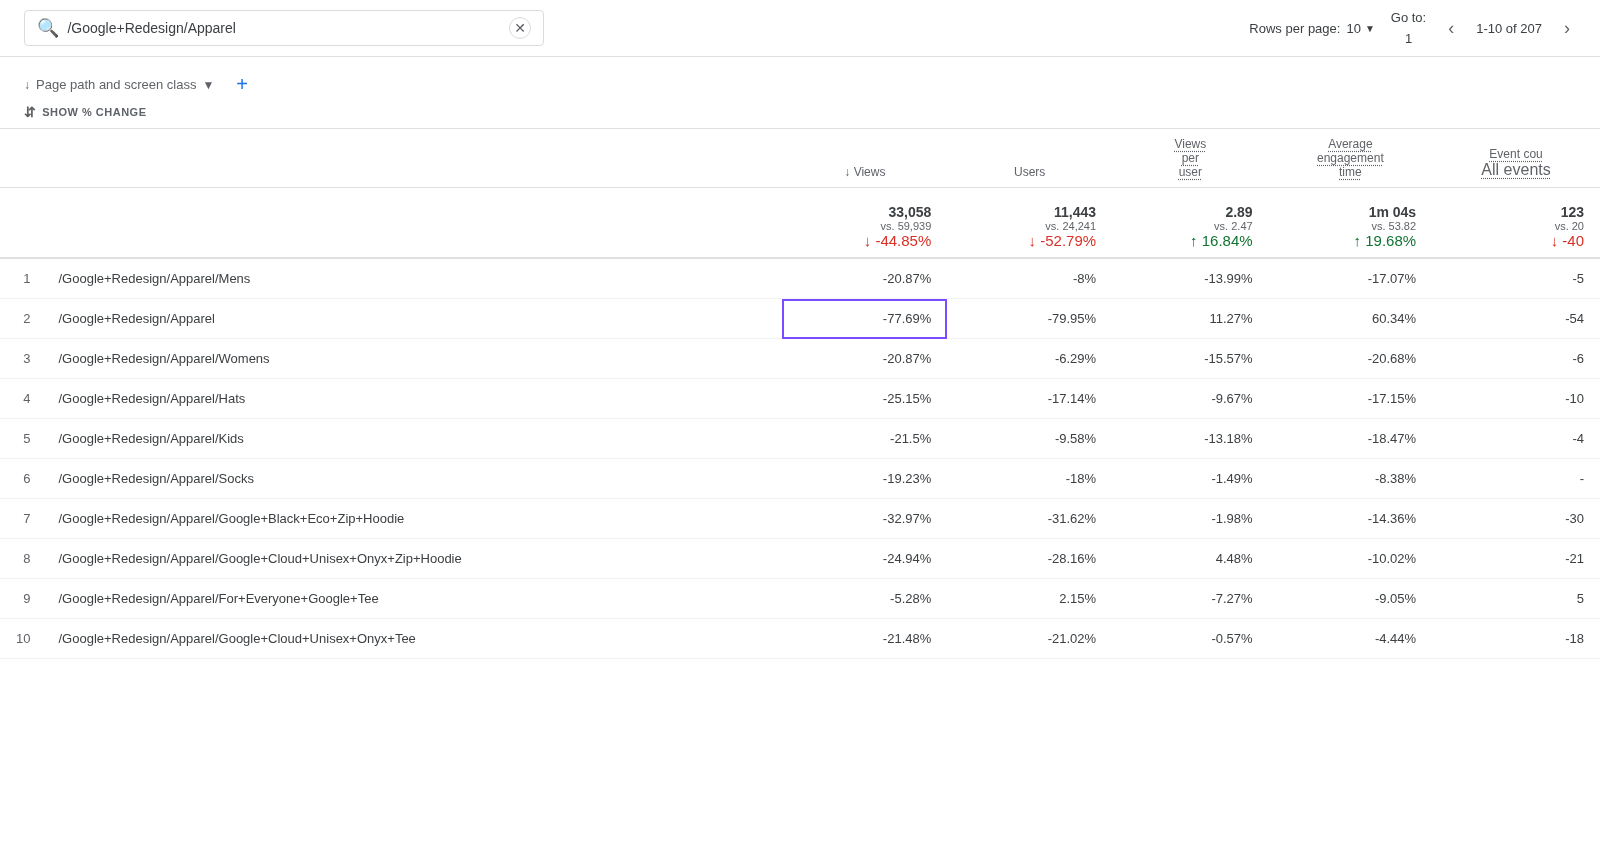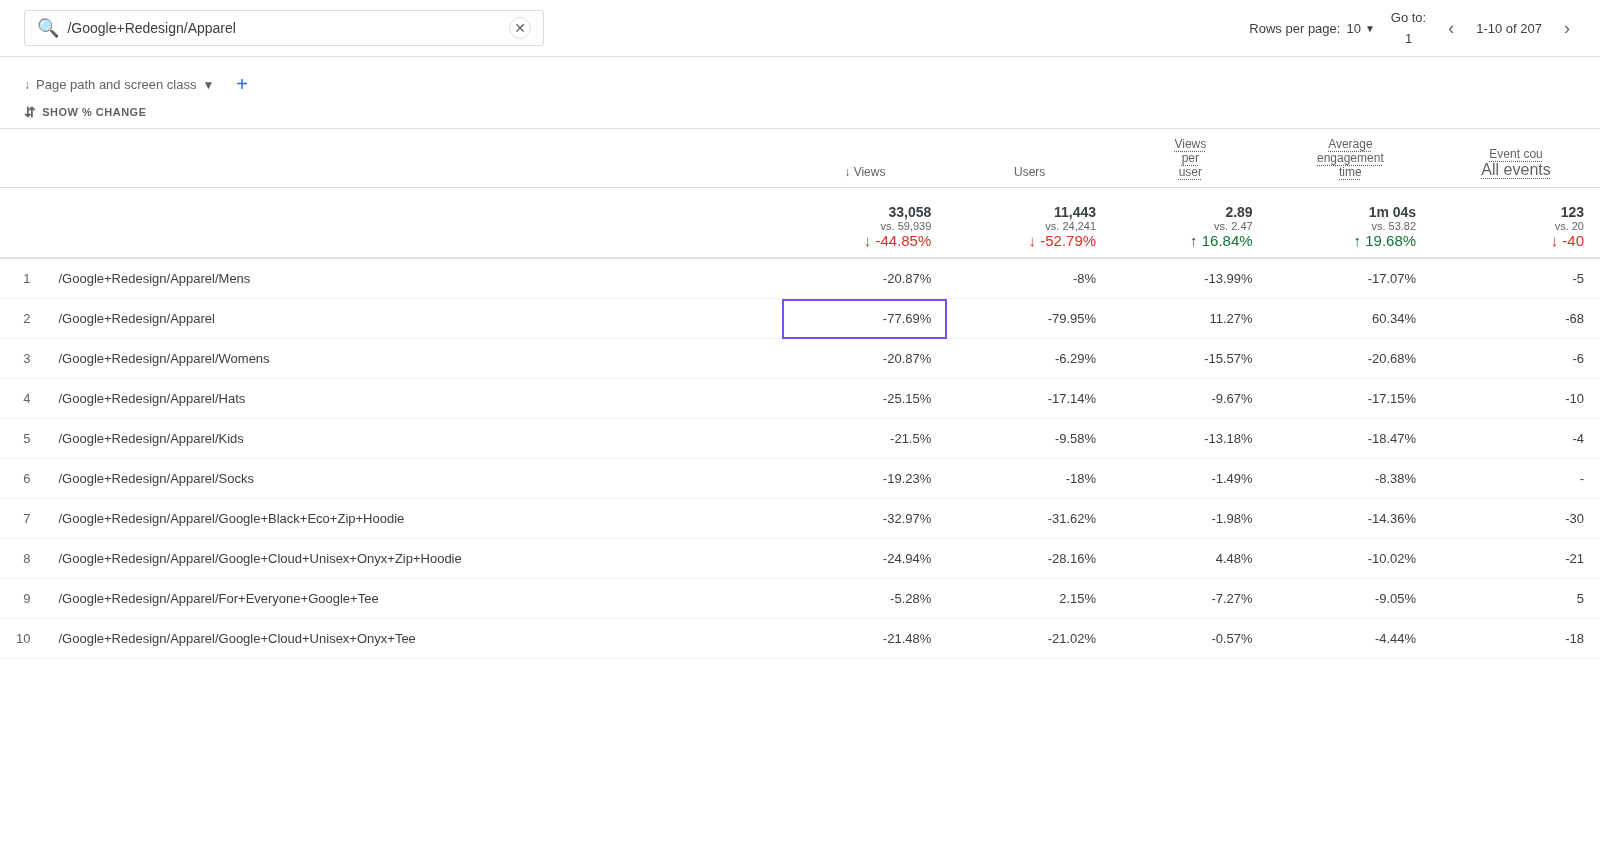--- a/index.html
+++ b/index.html
@@ -362,21 +362,21 @@
           <td>-17.07%</td>
           <td>-5</td>
         </tr>
         <tr>
           <td class="row-num">2</td>
           <td class="dim-col">/Google+Redesign/Apparel</td>
           <td class="highlighted-cell">-77.69%</td>
           <td>-79.95%</td>
           <td>11.27%</td>
           <td>60.34%</td>
-          <td>-68</td>
+          <td>-54</td>
         </tr>
         <tr>
           <td class="row-num">3</td>
           <td class="dim-col">/Google+Redesign/Apparel/Womens</td>
           <td>-20.87%</td>
           <td>-6.29%</td>
           <td>-15.57%</td>
           <td>-20.68%</td>
           <td>-6</td>
         </tr>

